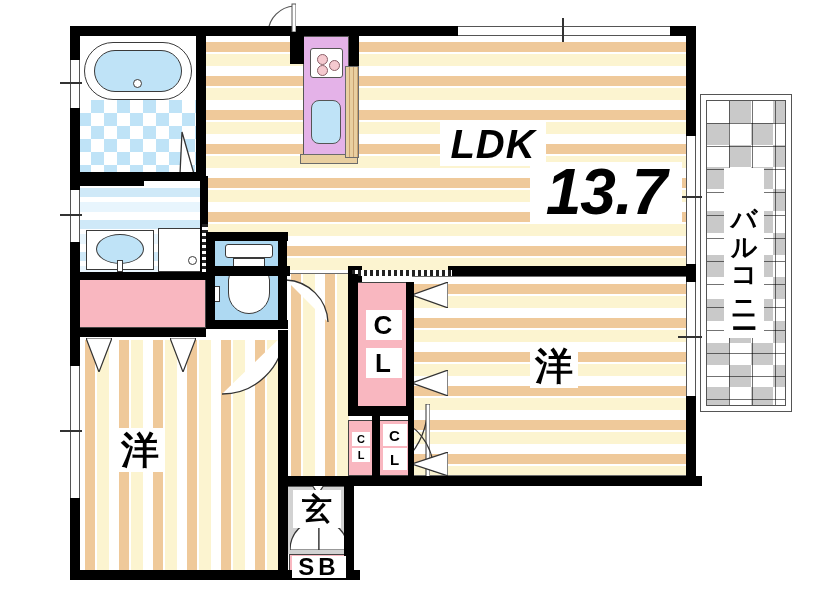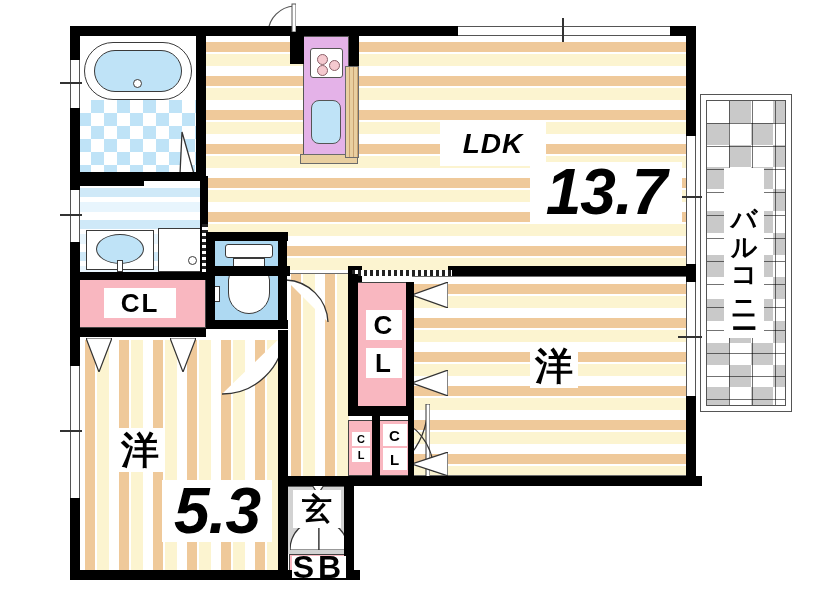--- a/index.html
+++ b/index.html
@@ -51,27 +51,27 @@
   .win-v{background:#ffffff;border-left:1px solid #555;border-right:1px solid #555;}
   .win-v:before,.win-v:after{content:"";position:absolute;left:50%;
       width:1px;background:#555;}
   .win-h{background:#ffffff;border-top:1px solid #555;border-bottom:1px solid #555;}
   .railmark{background:#333;}
 
   
   .lbl{position:absolute;background:#ffffff;color:#000;
        display:flex;align-items:center;justify-content:center;
        font-weight:bold;line-height:1;white-space:nowrap;}
-  .lbl-ldk{font-style:italic;font-size:28px;letter-spacing:1px;}
+  .lbl-ldk{font-style:italic;font-size:40px;letter-spacing:1px;}
   .lbl-big{font-style:italic;font-size:64px;letter-spacing:-1px;}
   .lbl-jp{font-size:38px;font-family:"DejaVu Sans",sans-serif;font-weight:bold;}
   .lbl-cl{font-size:26px;letter-spacing:2px;}
   .lbl-cl-sm{font-size:15px;letter-spacing:1px;}
   .lbl-cl-tiny{font-size:11px;letter-spacing:0px;}
-  .lbl-sb{font-size:32px;letter-spacing:4px;}
+  .lbl-sb{font-size:24px;letter-spacing:4px;}
   .lbl-gen{font-size:30px;font-family:"DejaVu Sans",sans-serif;font-weight:bold;}
   .lbl-bal{font-size:26px;font-family:"DejaVu Sans",sans-serif;font-weight:bold;
            writing-mode:vertical-rl;letter-spacing:2px;line-height:1.05;}
 
   
   .closet{background:#f9b7c0;border:1px solid #444;}
 
   
   .kitchen-unit{background:#e4b2e8;border:1px solid #555;}
   .stove{background:#ffffff;border:1px solid #555;border-radius:3px;}
@@ -232,21 +232,20 @@
       <path d="M0 0 L26 0 L13 34 Z" fill="#ffffff" stroke="#333" stroke-width="1.2"></path>
     </svg>
   </div>
   <div class="abs tri" style="left:306px;top:476px;width:24px;height:18px;">
     <svg width="24" height="18" viewBox="0 0 24 18">
       <path d="M0 0 L24 0 L12 18 Z" fill="#ffffff" stroke="#333" stroke-width="1.2"></path>
     </svg>
   </div>
 
   <div class="abs closet" style="left:78px;top:278px;width:128px;height:50px;"></div>
-  <div class="lbl lbl-cl" style="left:104px;top:288px;width:72px;height:30px;">CL</div>
 
   <div class="abs closet" style="left:356px;top:282px;width:56px;height:128px;"></div>
   <div class="lbl lbl-cl" style="left:366px;top:310px;width:36px;height:30px;">C</div>
   <div class="lbl lbl-cl" style="left:366px;top:348px;width:36px;height:30px;">L</div>
 
   <div class="abs closet" style="left:348px;top:420px;width:26px;height:56px;"></div>
   <div class="lbl lbl-cl-tiny" style="left:352px;top:432px;width:18px;height:14px;">C</div>
   <div class="lbl lbl-cl-tiny" style="left:352px;top:448px;width:18px;height:14px;">L</div>
 
   <div class="abs closet" style="left:378px;top:420px;width:34px;height:56px;"></div>
@@ -326,21 +325,20 @@
   <div class="abs wall" style="left:290px;top:36px;width:14px;height:28px;"></div>
   <div class="abs wall" style="left:206px;top:26px;width:84px;height:10px;"></div>
   <div class="abs wall" style="left:349px;top:36px;width:10px;height:30px;"></div>
 
   <div class="lbl lbl-ldk" style="left:440px;top:122px;width:106px;height:44px;">LDK</div>
   <div class="lbl lbl-big" style="left:530px;top:162px;width:152px;height:60px;">13.7</div>
 
   <div class="lbl lbl-jp" style="left:530px;top:344px;width:48px;height:44px;">洋</div>
 
   <div class="lbl lbl-jp" style="left:116px;top:428px;width:48px;height:44px;">洋</div>
-  <div class="lbl lbl-big" style="left:162px;top:480px;width:110px;height:62px;">5.3</div>
 
   <div class="lbl lbl-gen" style="left:293px;top:490px;width:48px;height:38px;">玄</div>
 
   <div class="lbl lbl-sb" style="left:292px;top:556px;width:54px;height:22px;">SB</div>
 
   <div class="lbl lbl-bal" style="left:724px;top:168px;width:40px;height:170px;">バルコニー</div>
 
 </div>
 
 </body></html>

